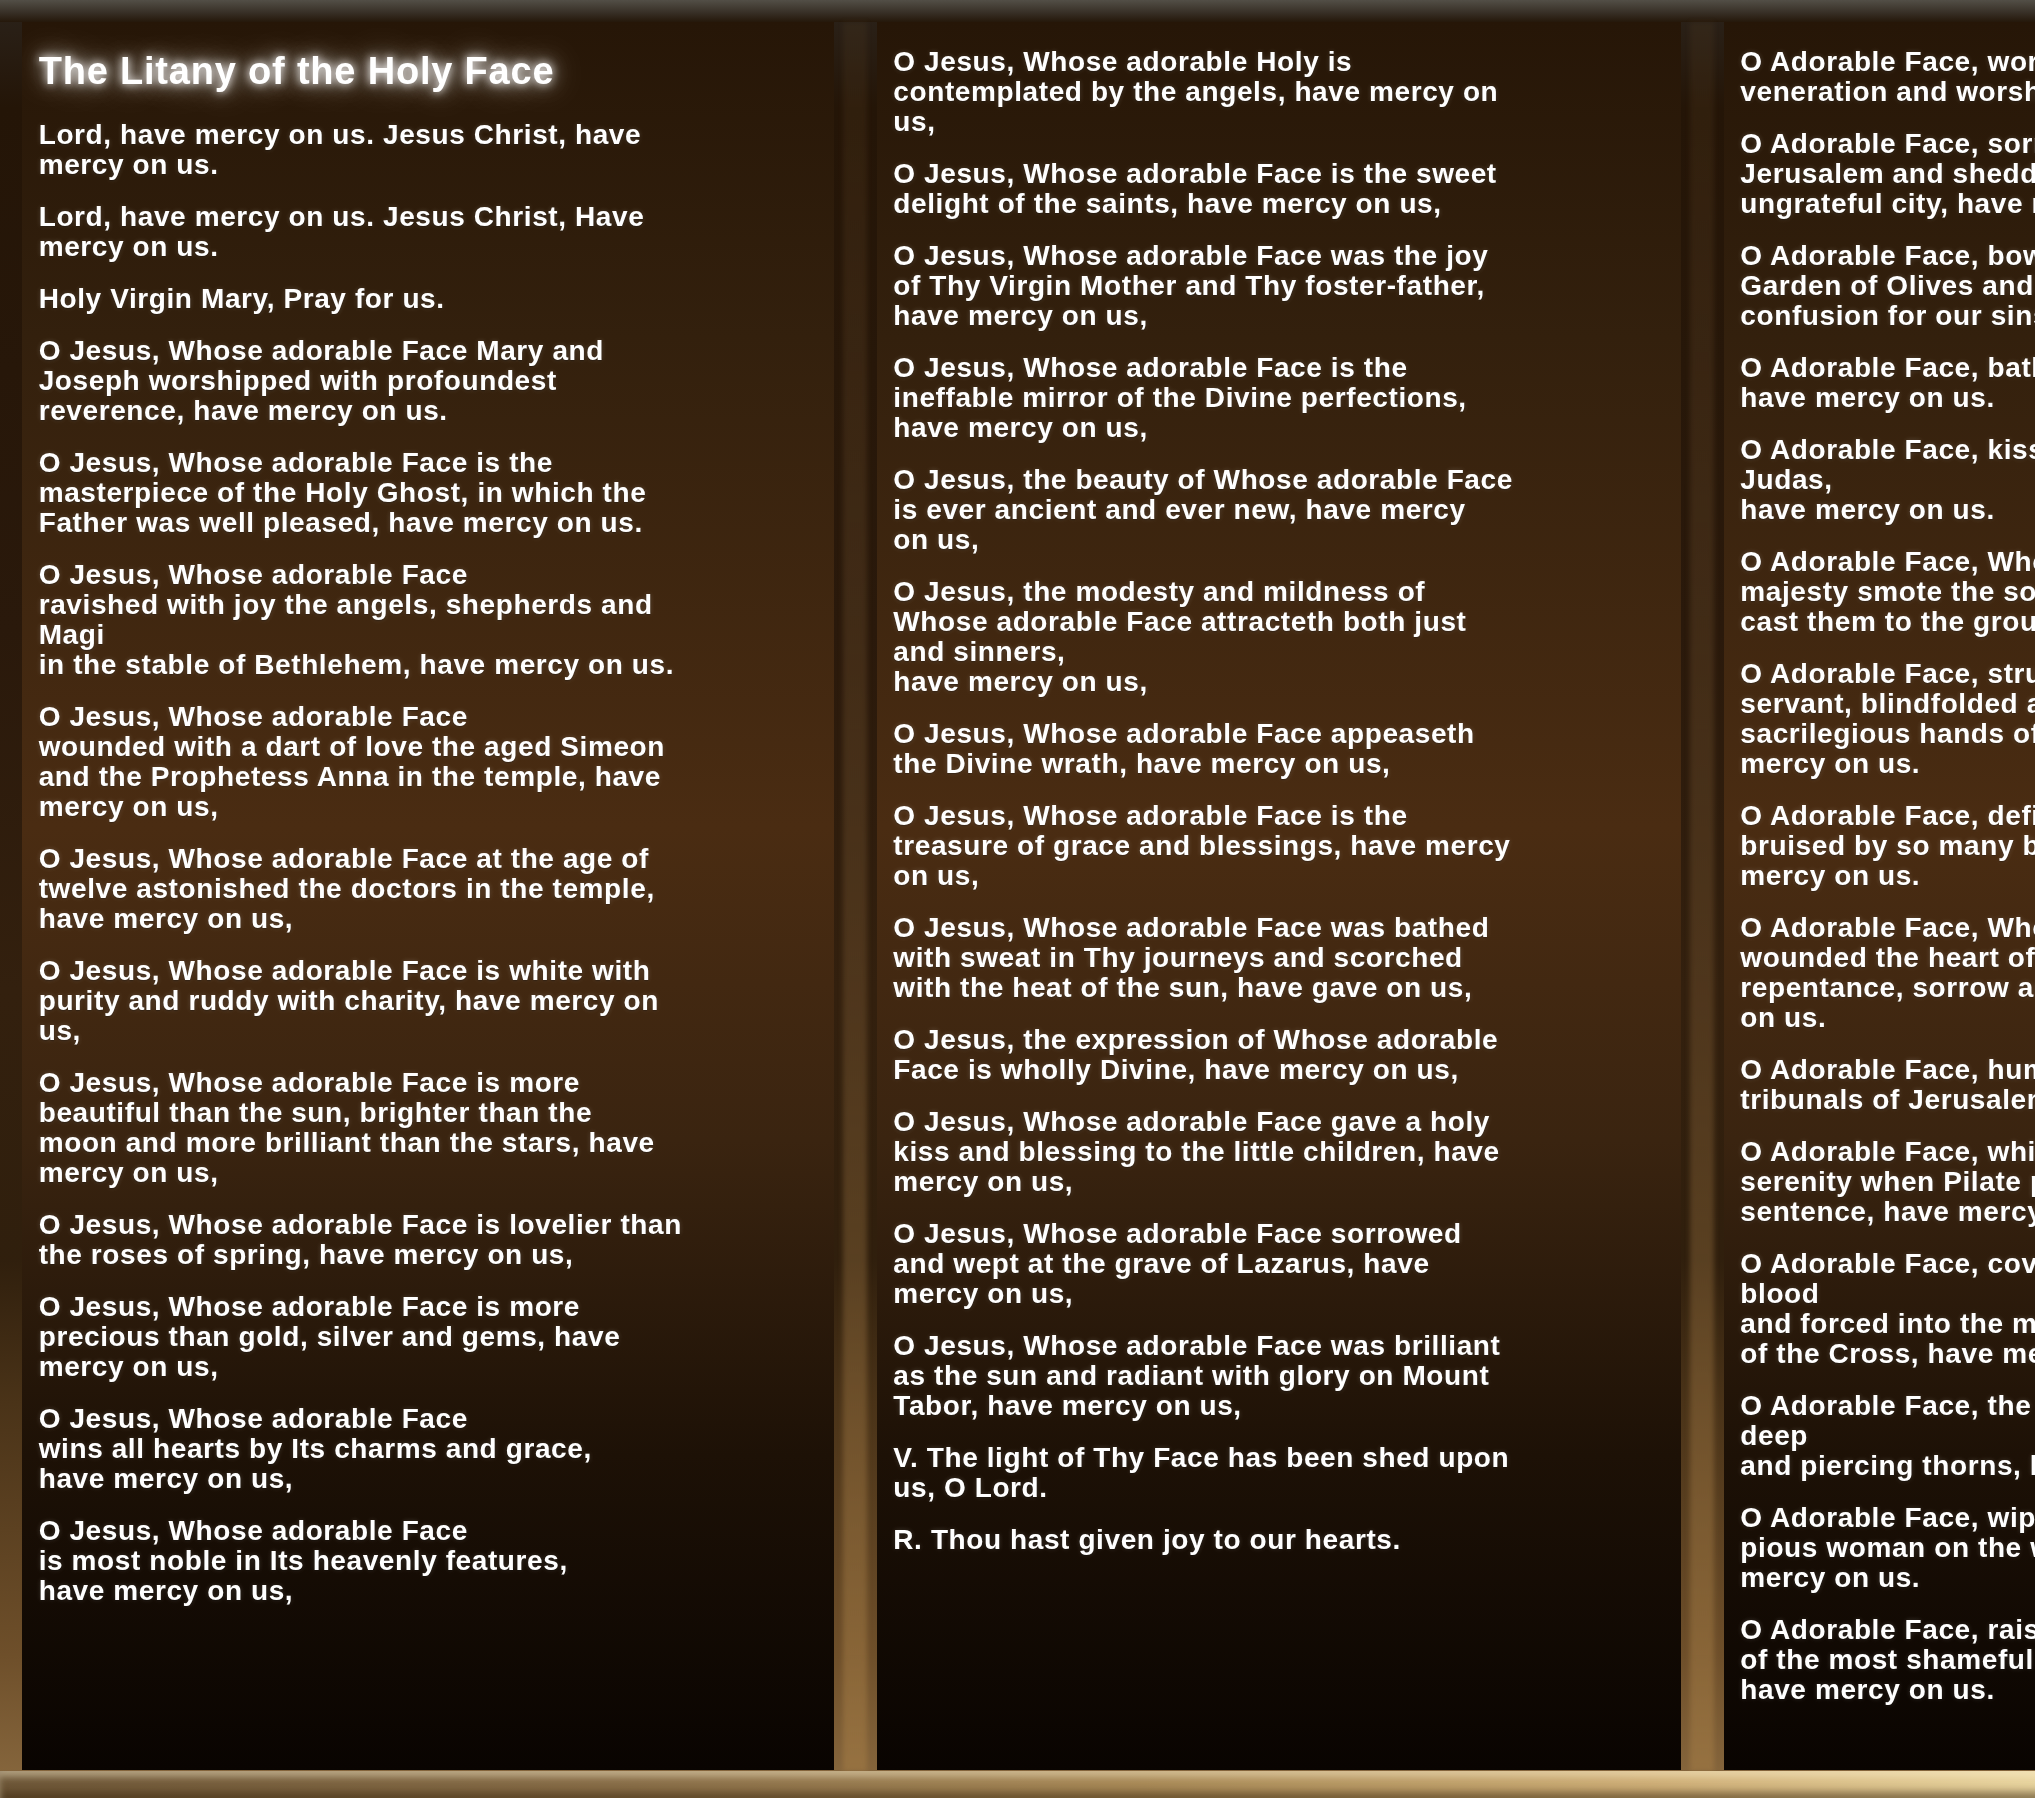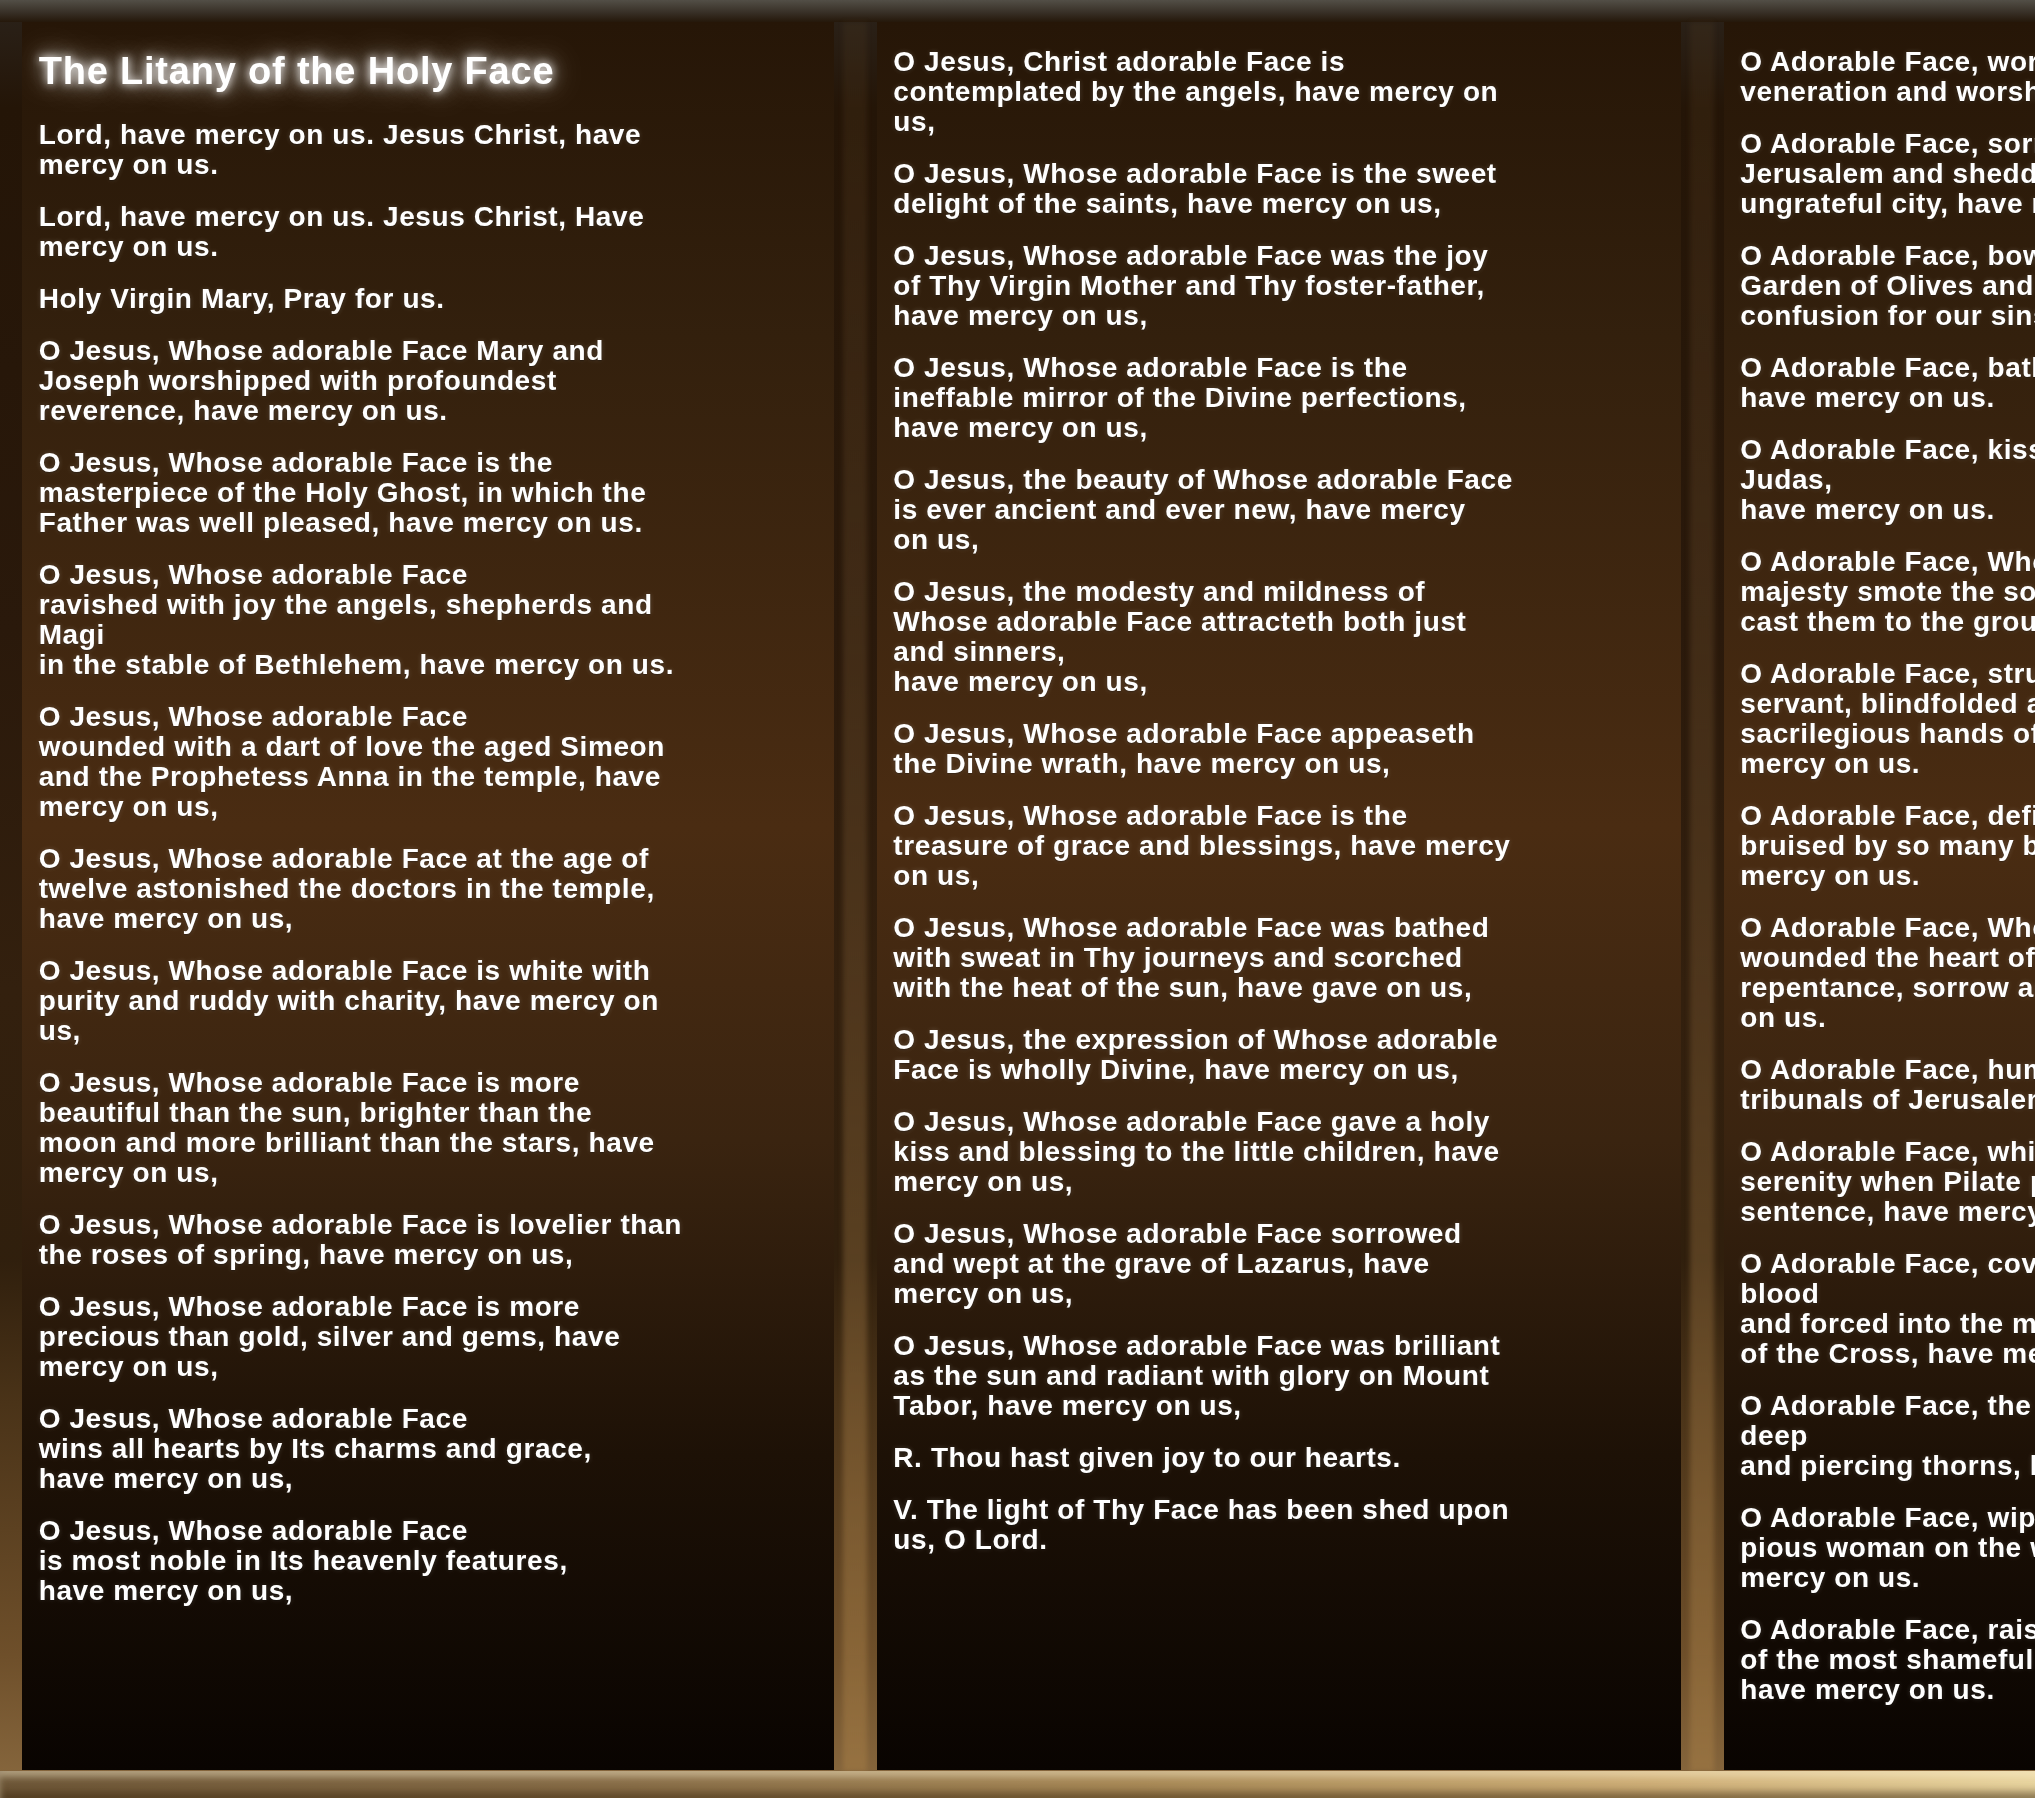--- a/index.html
+++ b/index.html
@@ -102,21 +102,21 @@
 mercy on us,</p>
     <p>O Jesus, Whose adorable Face
 wins all hearts by Its charms and grace,
 have mercy on us,</p>
     <p>O Jesus, Whose adorable Face
 is most noble in Its heavenly features,
 have mercy on us,</p>
   </div>
 
   <div class="panel panel-2">
-    <p>O Jesus, Christ adorable Face is
+    <p>O Jesus, Whose adorable Holy is
 contemplated by the angels, have mercy on
 us,</p>
     <p>O Jesus, Whose adorable Face is the sweet
 delight of the saints, have mercy on us,</p>
     <p>O Jesus, Whose adorable Face was the joy
 of Thy Virgin Mother and Thy foster-father,
 have mercy on us,</p>
     <p>O Jesus, Whose adorable Face is the
 ineffable mirror of the Divine perfections,
 have mercy on us,</p>
@@ -139,23 +139,23 @@
 Face is wholly Divine, have mercy on us,</p>
     <p>O Jesus, Whose adorable Face gave a holy
 kiss and blessing to the little children, have
 mercy on us,</p>
     <p>O Jesus, Whose adorable Face sorrowed
 and wept at the grave of Lazarus, have
 mercy on us,</p>
     <p>O Jesus, Whose adorable Face was brilliant
 as the sun and radiant with glory on Mount
 Tabor, have mercy on us,</p>
-    <p>R. Thou hast given joy to our hearts.</p>
     <p>V. The light of Thy Face has been shed upon
 us, O Lord.</p>
+    <p>R. Thou hast given joy to our hearts.</p>
   </div>
 
   <div class="panel panel-3">
     <p>O Adorable Face, worthy of all reverence,
 veneration and worship, have mercy on us.</p>
     <p>O Adorable Face, sorrowful at the sight of
 Jerusalem and shedding tears over that
 ungrateful city, have mercy on us.</p>
     <p>O Adorable Face, bowed to the earth in the
 Garden of Olives and covered with

